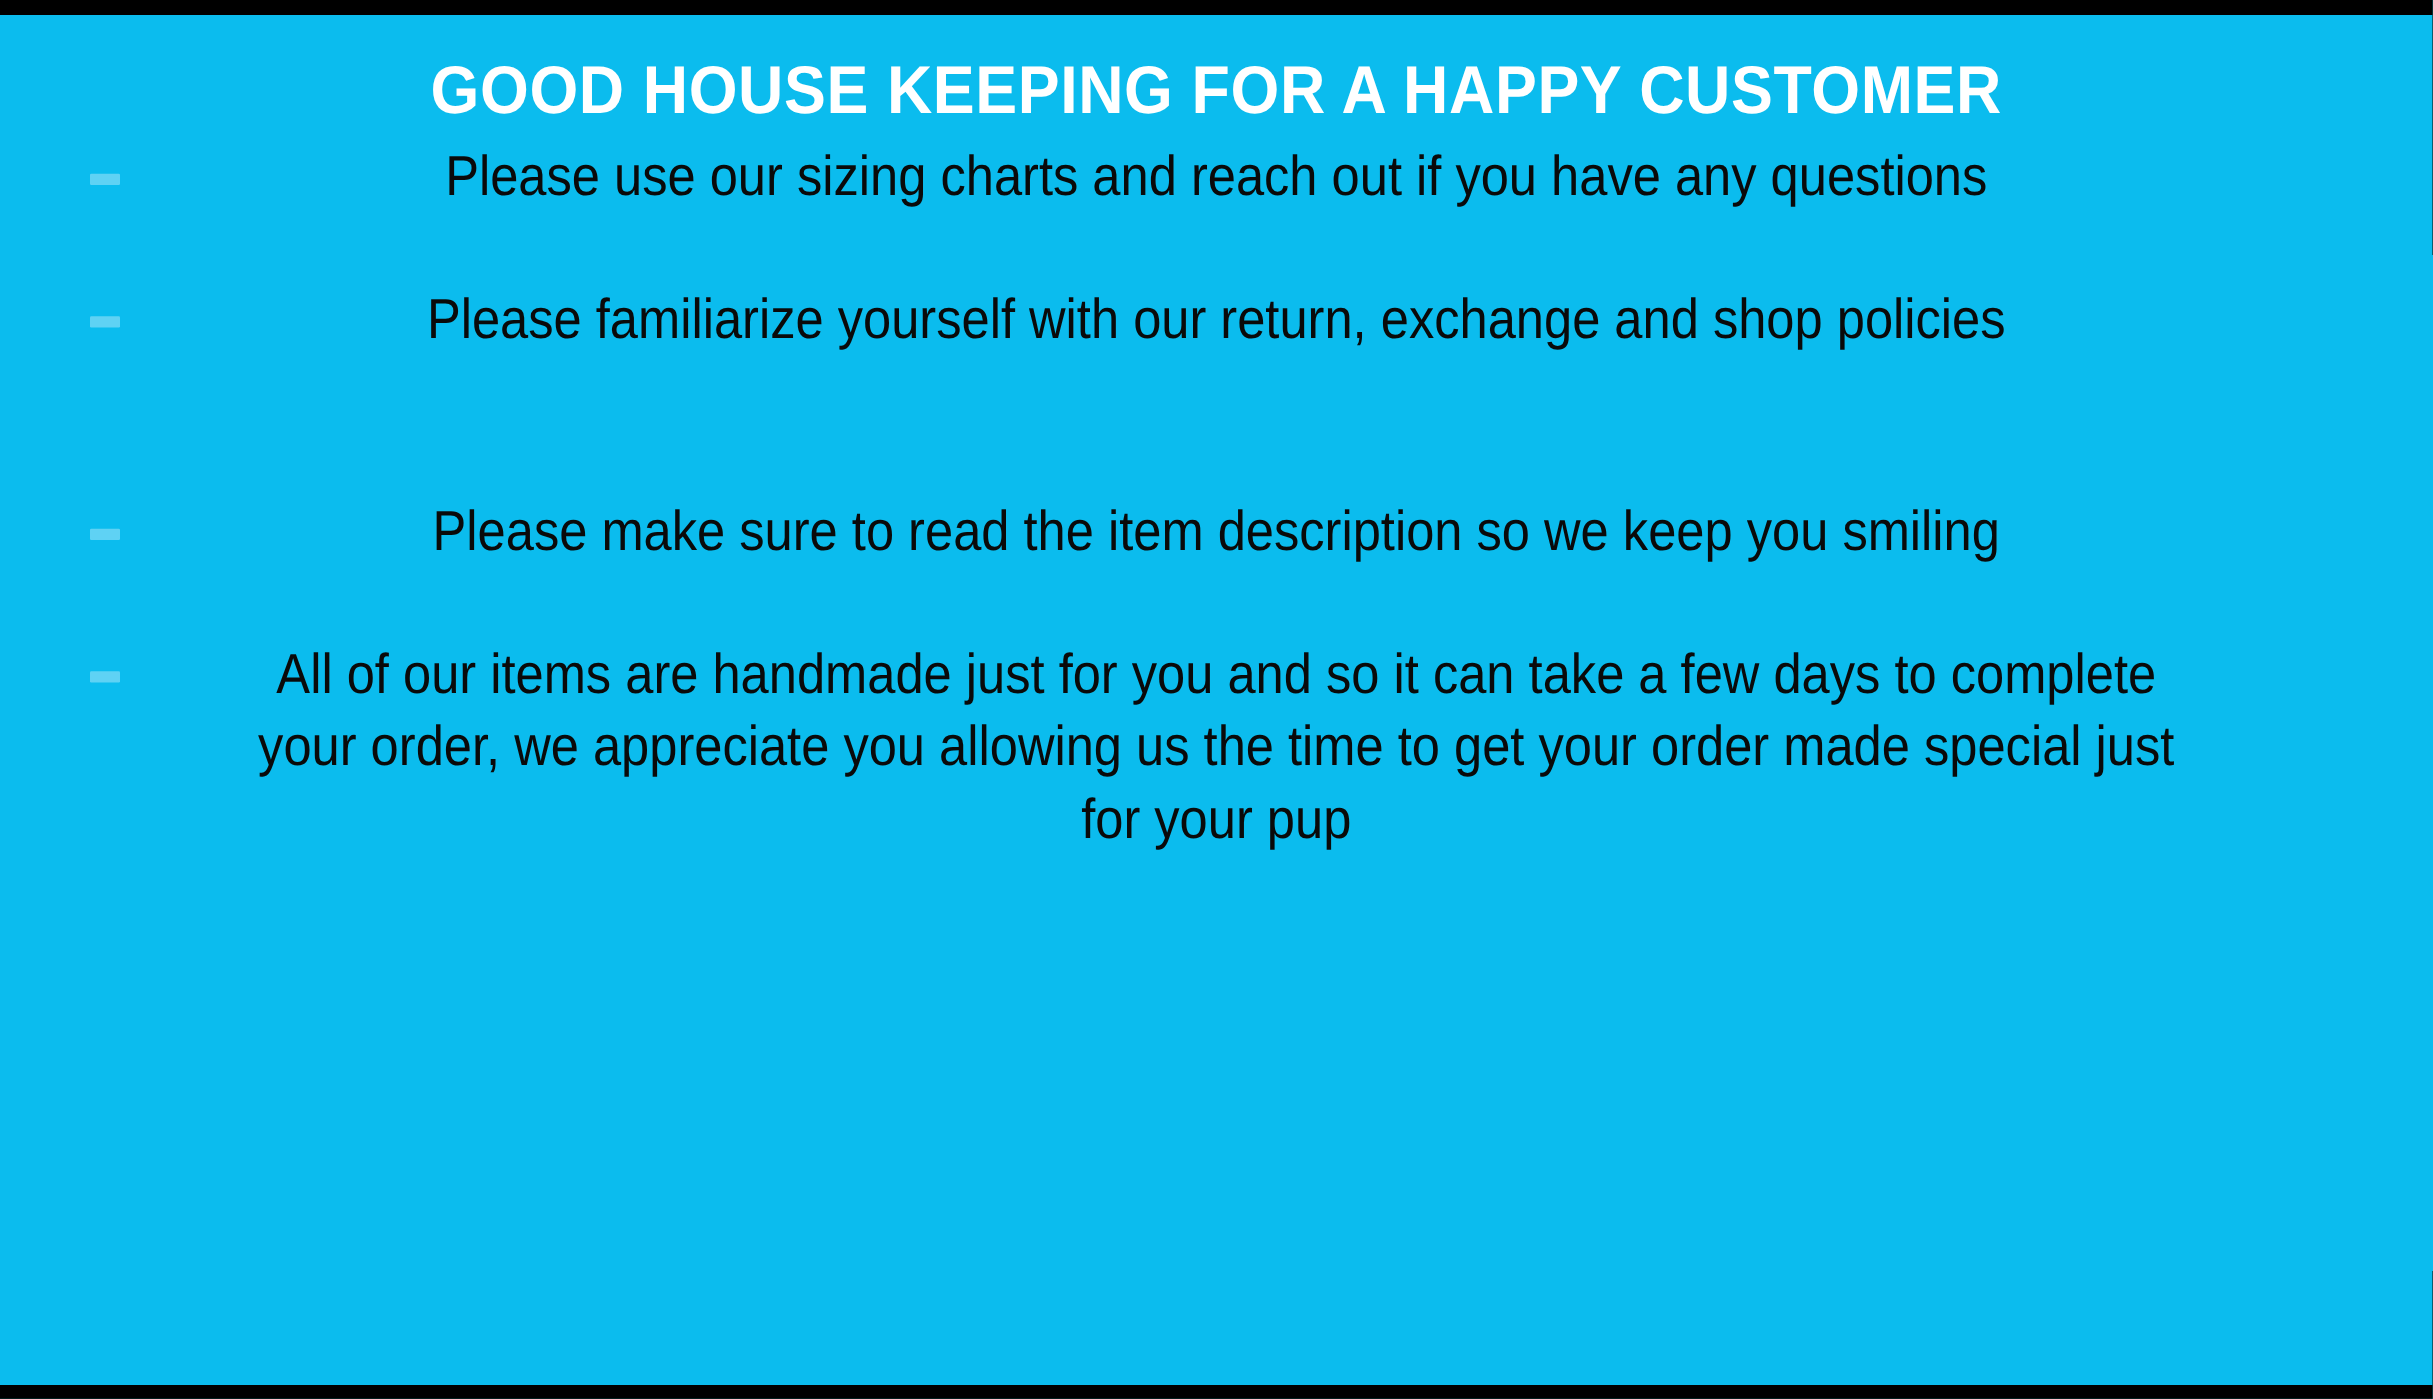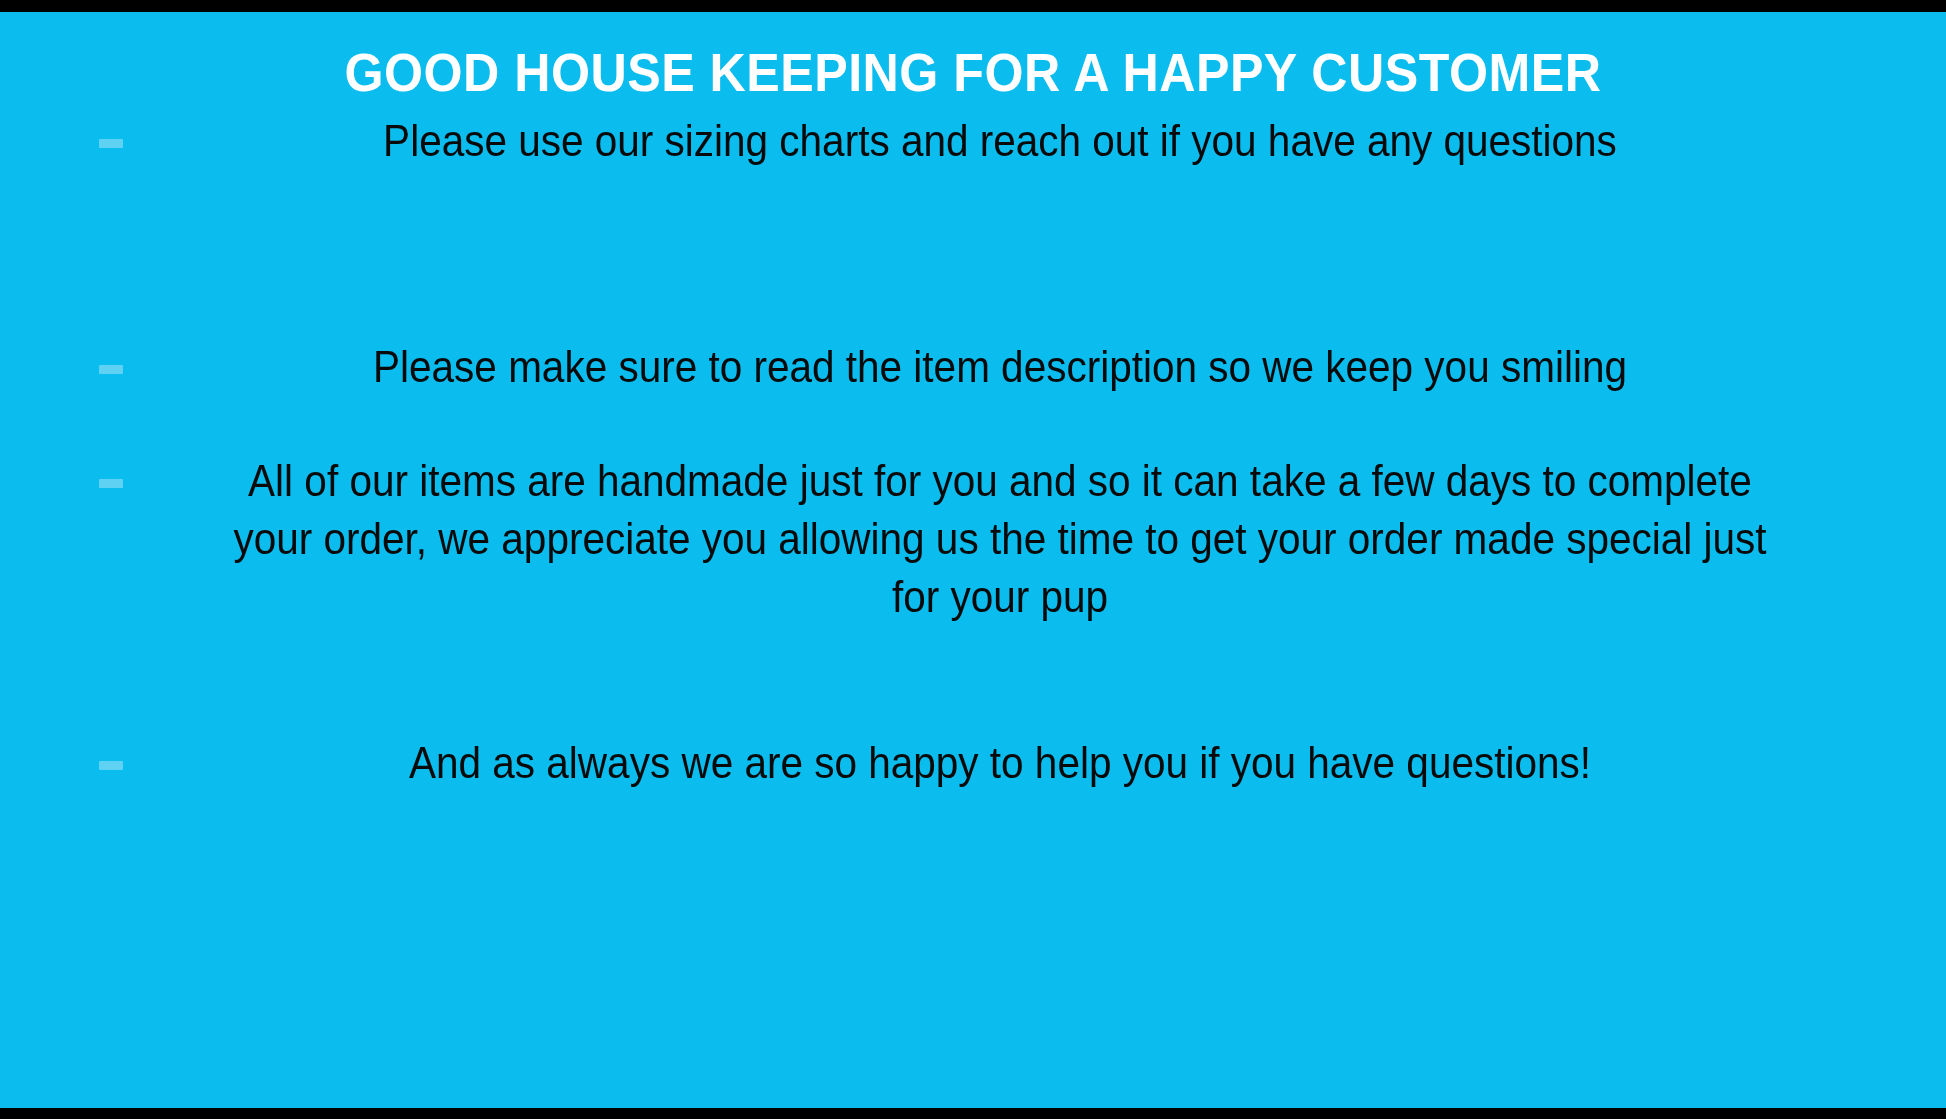--- a/index.html
+++ b/index.html
@@ -64,21 +64,20 @@
 
   #list {
     position:absolute;
     left:0; top:100px;
     width:1946px;
   }
 
   .item {
     position:relative;
     width:1625px;
-    margin-left:27px;
   }
 
   .bullet {
     position:absolute;
     left:72px;
     width:24px;
     height:9px;
     background:#5FD2F4;
     border-radius:1px;
   }
@@ -112,20 +111,24 @@
 
     <div id="list">
 
       <div class="item">
         <span class="bullet" style="top: 27px; background: rgb(95, 210, 244);"></span>
         <span class="item-text" style="color: rgb(10, 10, 10);">Please use our sizing charts and reach out if you have any questions</span>
       </div>
 
       <div class="gap"></div>
 
+      <div class="item">
+        <span class="bullet" style="top: 27px; background: rgb(95, 210, 244);"></span>
+        <span class="item-text" style="color: rgb(10, 10, 10);">Please familiarize yourself with our return, exchange and shop policies</span>
+      </div>
 
       <div class="gap"></div>
 
 
       <div class="gap"></div>
 
       <div class="item">
         <span class="bullet" style="top: 27px; background: rgb(95, 210, 244);"></span>
         <span class="item-text" style="color: rgb(10, 10, 10);">Please make sure to read the item description so we keep you smiling</span>
       </div>
@@ -135,23 +138,19 @@
       <div class="item">
         <span class="bullet" style="top: 27px; background: rgb(95, 210, 244);"></span>
         <span class="item-text" style="color: rgb(10, 10, 10);">All of our items are handmade just for you and so it can take a few days to complete your order, we appreciate you allowing us the time to get your order made special just for your pup</span>
       </div>
 
       <div class="gap-sm"></div>
 
 
       <div class="gap-sm"></div>
 
-      <div class="item">
-        <span class="bullet" style="top: 27px; background: rgb(95, 210, 244);"></span>
-        <span class="item-text" style="color: rgb(10, 10, 10);">And as always we are so happy to help you if you have questions!</span>
-      </div>
 
     </div>
   </div>
 
   <div id="bar-bottom" style="background: rgb(0, 0, 0);"></div>
 
 </div>
 
 </body></html>

